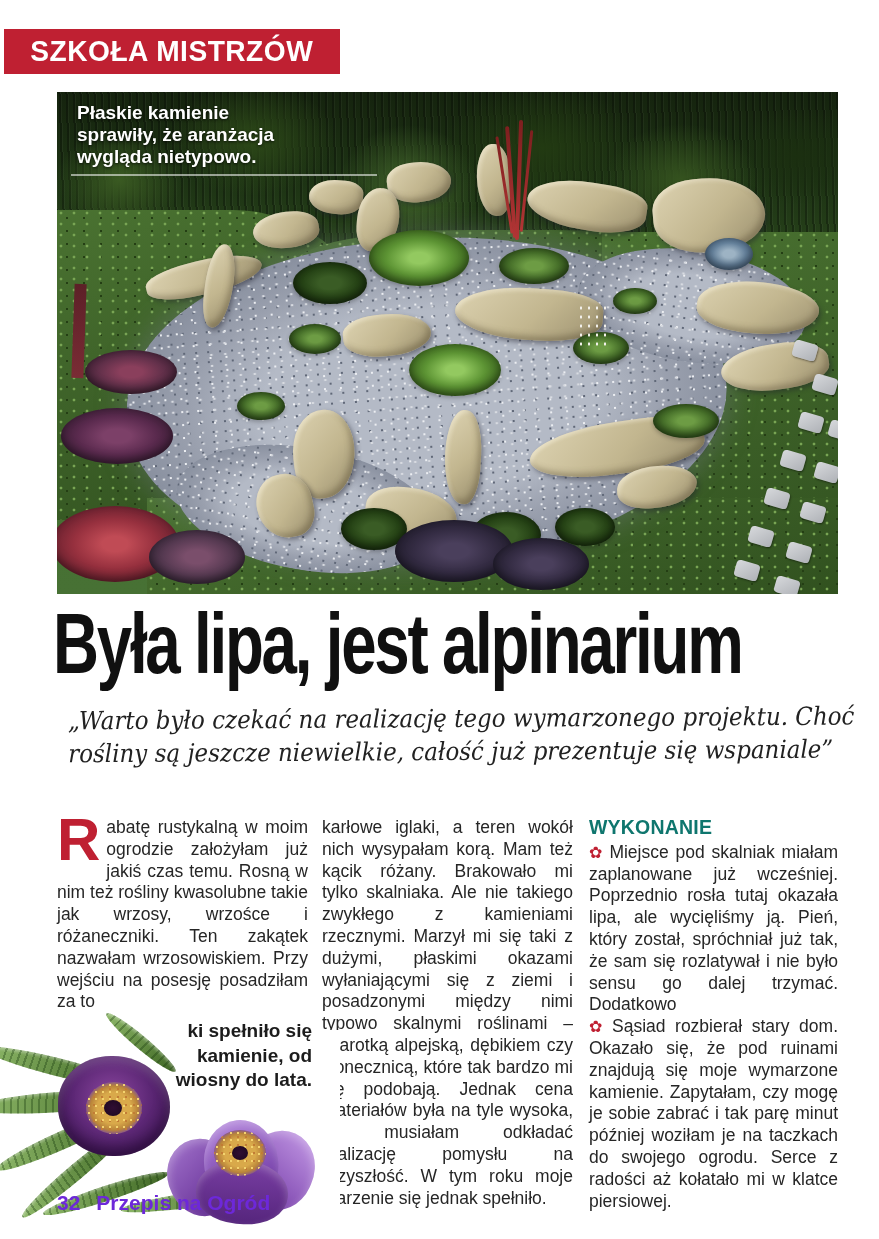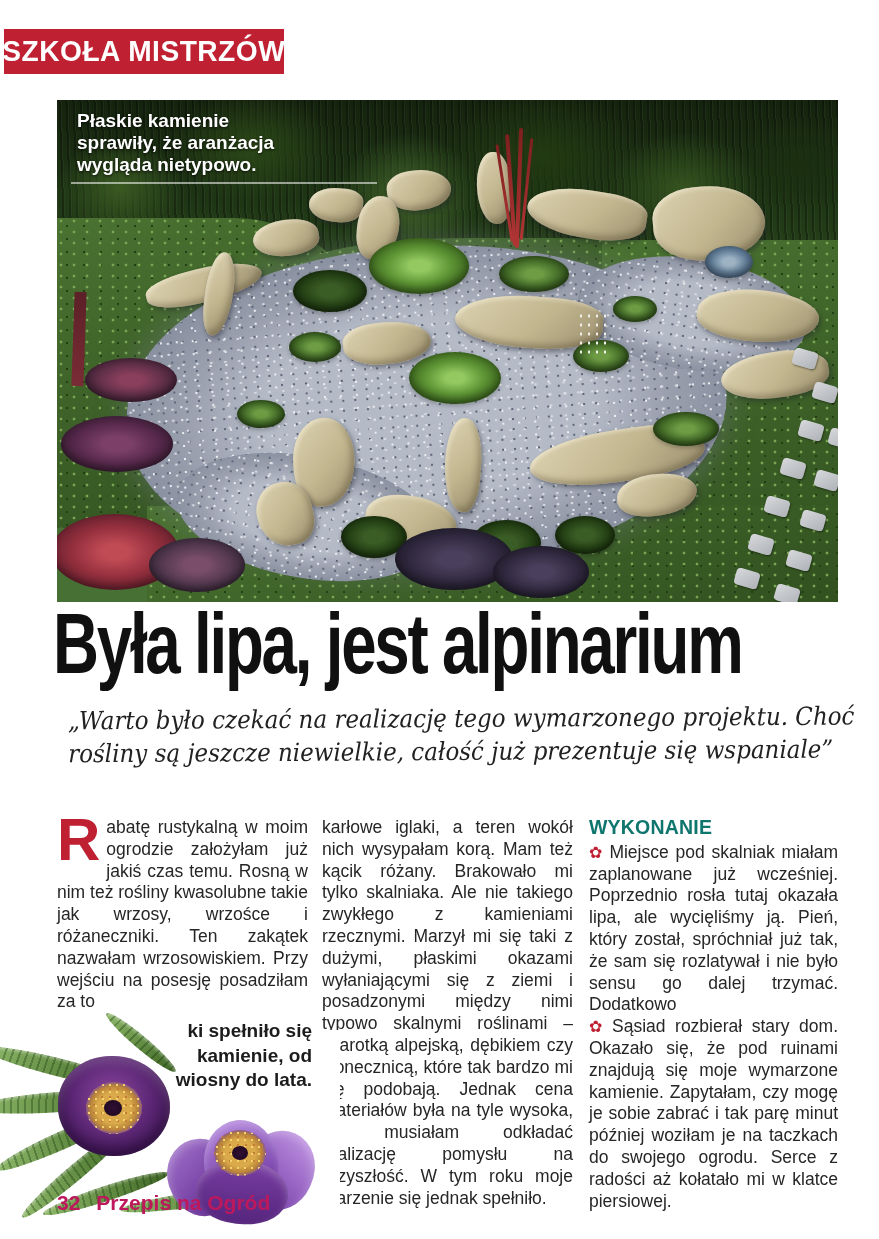--- a/index.html
+++ b/index.html
@@ -1,23 +1,23 @@
 <!DOCTYPE html>
 <html lang="pl"><head>
 <meta charset="utf-8">
 <style>
   html,body{margin:0;padding:0;background:#e8e8e8;}
   .page{position:relative;width:879px;height:1239px;background:#ffffff;overflow:hidden;
         font-family:"Liberation Sans",sans-serif;margin:0 auto;}
   
-  .banner{position:absolute;left:4px;top:29px;width:280px;height:45px;background:#bf2032;
+  .banner{position:absolute;left:4px;top:29px;width:336px;height:45px;background:#bf2032;
           display:flex;align-items:center;justify-content:center;}
   .banner span{color:#fff;font-weight:bold;font-size:29px;letter-spacing:.5px;transform:scaleX(.97);white-space:nowrap;}
   
-  #photo{position:absolute;left:57px;top:100px;width:781px;height:502px;overflow:hidden;
+  #photo{position:absolute;left:57px;top:92px;width:781px;height:502px;overflow:hidden;
          background:linear-gradient(180deg,#2a451c 0%,#436d30 30%,#477134 100%);}
   #photo .shape{position:absolute;}
   .ph-caption{position:absolute;left:20px;top:10px;z-index:6;color:#fff;font-weight:bold;
               font-size:19px;line-height:22px;text-shadow:0 1px 3px rgba(0,0,0,.75);}
   .rock{background:linear-gradient(135deg,#ddd3b2 0%,#c2b68f 55%,#9a8f6e 100%);
         box-shadow:2px 3px 5px rgba(30,32,42,.45),inset -3px -4px 6px rgba(90,80,55,.45),inset 2px 2px 4px rgba(255,250,230,.55);}
   .cushion{border-radius:50%;box-shadow:inset 0 -4px 8px rgba(0,0,0,.35),0 2px 4px rgba(0,0,0,.25);}
   .c-bright{background:radial-gradient(closest-side,#93c960 20%,#5d9434 65%,#3d671f 100%);}
   .c-mid{background:radial-gradient(closest-side,#6d9c44 25%,#47702a 70%,#2f4f1a 100%);}
   .c-dark{background:radial-gradient(closest-side,#3a5c25 30%,#254215 75%,#1a300e 100%);}
@@ -51,21 +51,21 @@
   #flowerart .shape{position:absolute;}
   .leaf{background:linear-gradient(100deg,#8fb96a 0%,#547d36 70%,#3f6326 100%);border-radius:50%;
         box-shadow:inset 0 2px 3px rgba(255,255,255,.35);}
   .leaf:after{content:"";position:absolute;inset:0;border-radius:50%;
         background:repeating-linear-gradient(95deg,rgba(25,60,15,.35) 0 2px,rgba(0,0,0,0) 2px 7px);}
   
   .fcap{position:absolute;left:140px;top:1019px;width:172px;text-align:right;font-weight:bold;
         font-size:19px;line-height:24.5px;color:#1c1c1c;}
   .tri{color:#cf1f2e;font-size:15px;margin-right:6px;vertical-align:2px;}
   
-  .footer{position:absolute;left:57px;top:1191px;font-size:21px;font-weight:bold;color:#be185d;z-index:8;}
+  .footer{position:absolute;left:57px;top:1191px;font-size:21px;font-weight:bold;color:#6d28d9;z-index:8;}
   .footer .pnum{margin-right:16px;}
 </style>
 </head>
 <body>
 
 <div class="page">
 
   <div class="banner">
     <span>SZKOŁA MISTRZÓW</span>
   </div>

